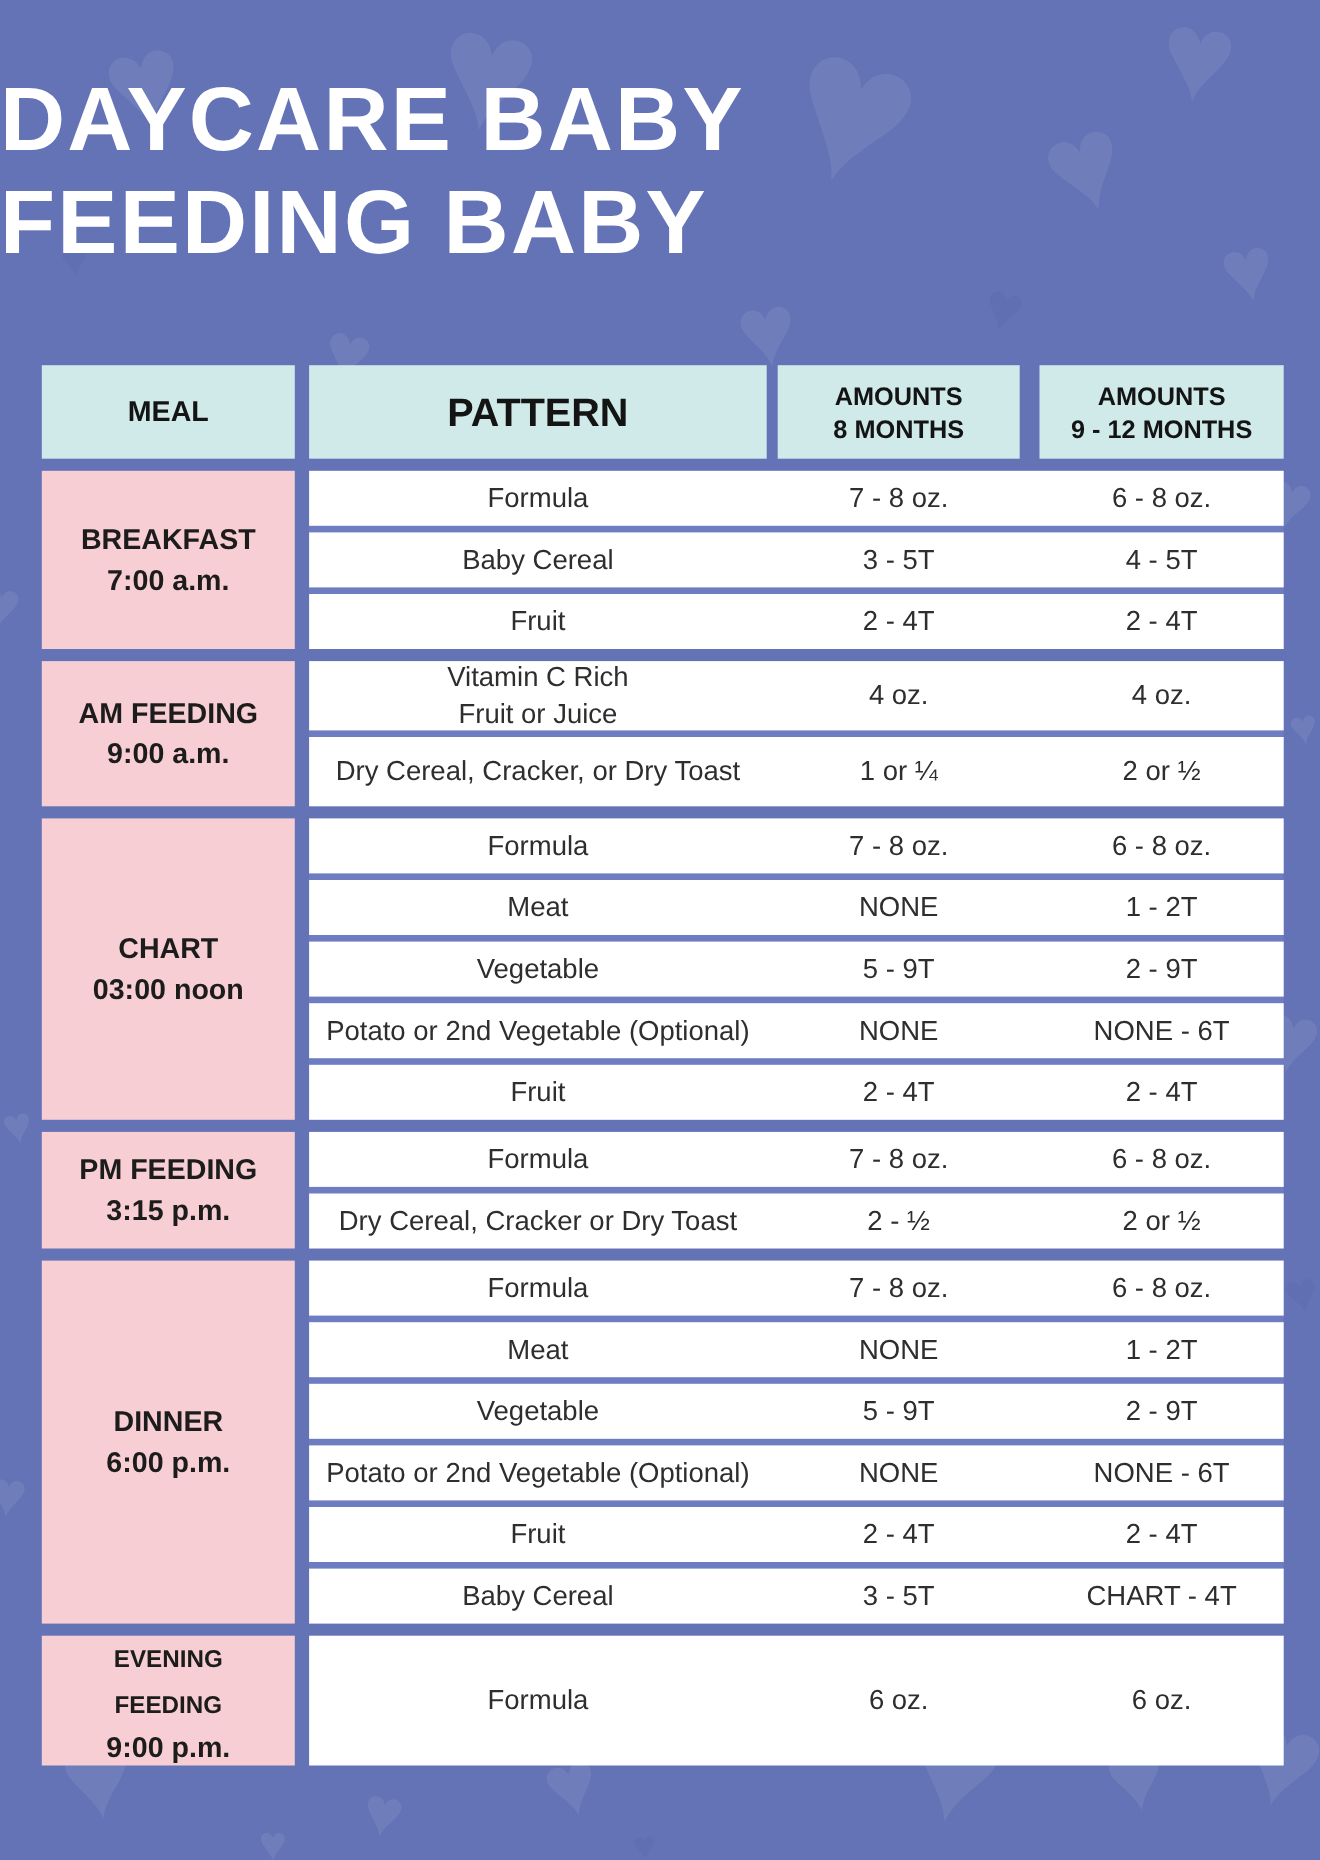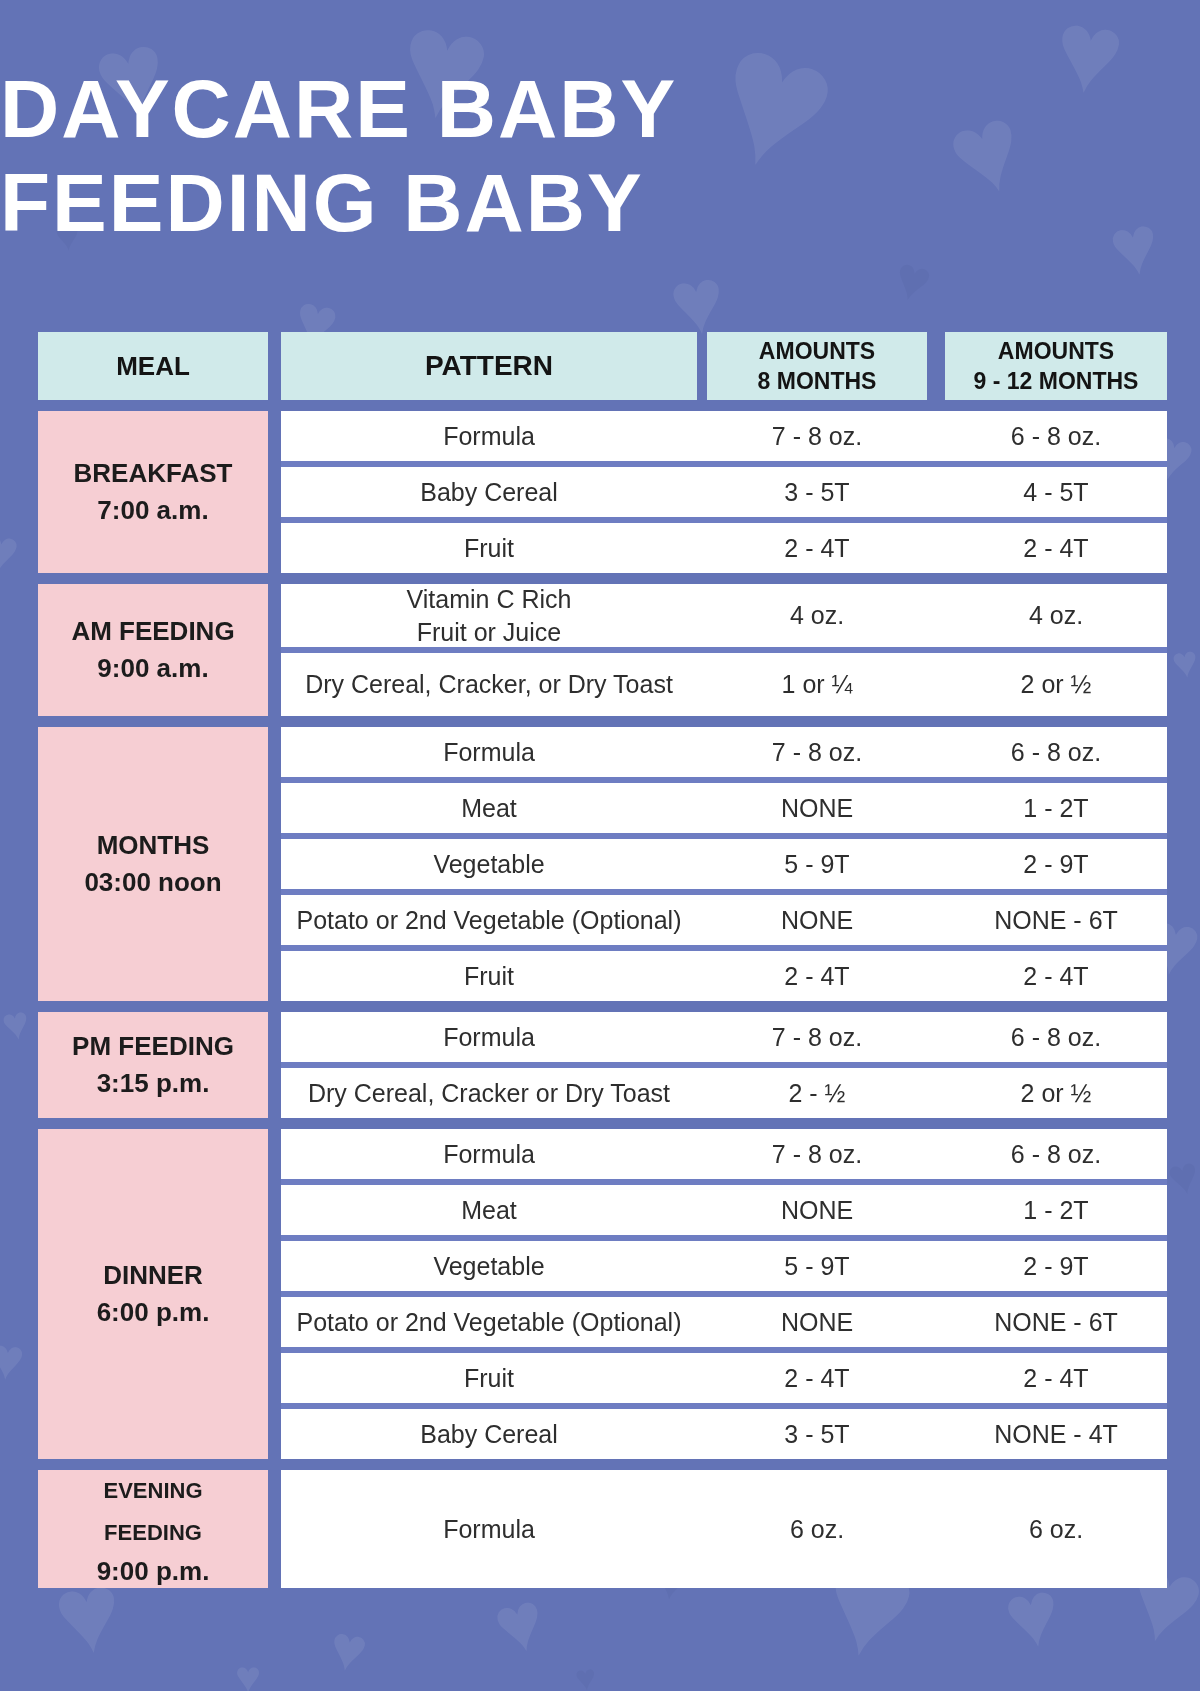--- a/index.html
+++ b/index.html
@@ -40,33 +40,33 @@
     letter-spacing: 2px;
   }
   .title-line { display: block; }
 
   .chart {
     position: absolute;
     left: 38px;
     top: 332px;
     width: 1129px;
   }
-  .header-row { display: flex; height: 68px; }
+  .header-row { display: flex; height: 85px; }
   .hcell {
     background: var(--header-bg, #d0eaea);
     display: flex;
     align-items: center;
     justify-content: center;
     text-align: center;
     font-weight: bold;
     color: var(--header-text, #141414);
     white-space: pre-line;
   }
   .hcell-meal    { width: 230px; font-size: 26px; }
-  .hcell-pattern { width: 416px; margin-left: 13px; font-size: 28px; }
+  .hcell-pattern { width: 416px; margin-left: 13px; font-size: 36px; }
   .hcell-a8      { width: 220px; margin-left: 10px; font-size: 23px; line-height: 30px; }
   .hcell-a912    { width: 222px; margin-left: 18px; font-size: 23px; line-height: 30px; }
 
   .section { display: flex; align-items: stretch; margin-top: 11px; }
   .meal-cell {
     width: 240px;
     background: var(--meal-bg, #f6ced3);
     display: flex;
     flex-direction: column;
     align-items: center;
@@ -206,21 +206,21 @@
   <div class="row">
     <div class="cell pattern">Dry Cereal, Cracker, or Dry Toast</div>
     <div class="cell amt8">1 or ¼</div>
     <div class="cell amt912">2 or ½</div>
   </div>
 </div>
   </section>
 
   <section class="section">
     <div class="meal-cell">
-      <div class="meal-name">MONTHS</div>
+      <div class="meal-name">CHART</div>
       <div class="meal-time">03:00 noon</div>
     </div>
     <div class="rows">
   <div class="row">
     <div class="cell pattern">Formula</div>
     <div class="cell amt8">7 - 8 oz.</div>
     <div class="cell amt912">6 - 8 oz.</div>
   </div>
 
   <div class="row">
@@ -301,21 +301,21 @@
 
   <div class="row">
     <div class="cell pattern">Fruit</div>
     <div class="cell amt8">2 - 4T</div>
     <div class="cell amt912">2 - 4T</div>
   </div>
 
   <div class="row">
     <div class="cell pattern">Baby Cereal</div>
     <div class="cell amt8">3 - 5T</div>
-    <div class="cell amt912">NONE - 4T</div>
+    <div class="cell amt912">CHART - 4T</div>
   </div>
 </div>
   </section>
 
   <section class="section">
     <div class="meal-cell">
       <div class="meal-name">EVENING FEEDING</div>
       <div class="meal-time">9:00 p.m.</div>
     </div>
     <div class="rows">

